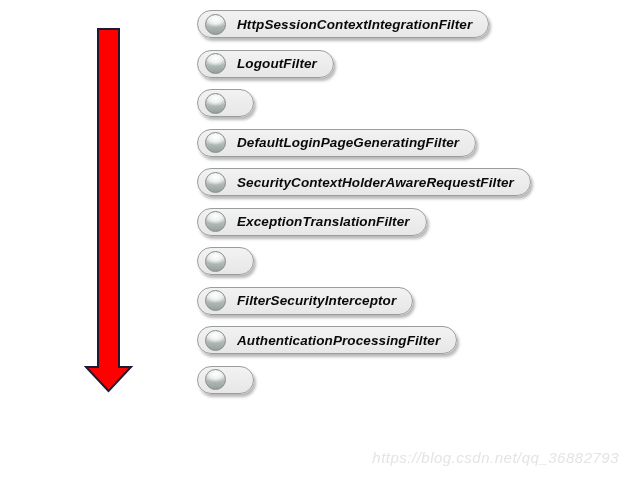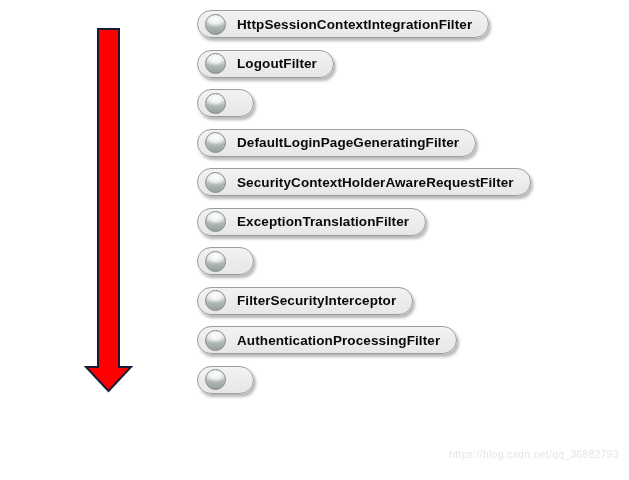--- a/index.html
+++ b/index.html
@@ -7,20 +7,21 @@
     padding: 0;
     background: #ffffff;
     font-family: "Liberation Sans", sans-serif;
   }
   .canvas {
     position: relative;
     width: 627px;
     height: 480px;
     background: #ffffff;
     overflow: hidden;
+    font-style: italic;
   }
 
   
   .arrow-wrap {
     position: absolute;
     left: 78px;
     top: 24px;
     width: 62px;
     height: 372px;
   }
@@ -62,21 +63,21 @@
     color: #0a0a0a;
     white-space: nowrap;
     letter-spacing: 0.1px;
   }
 
   
   .watermark {
     position: absolute;
     top: 449px;
     right: 8px;
-    font-size: 10px;
+    font-size: 15px;
     color: #e4e4e4;
     letter-spacing: 0.5px;
     white-space: nowrap;
   }
 </style>
 </head>
 <body>
 
 <div class="canvas">
 

